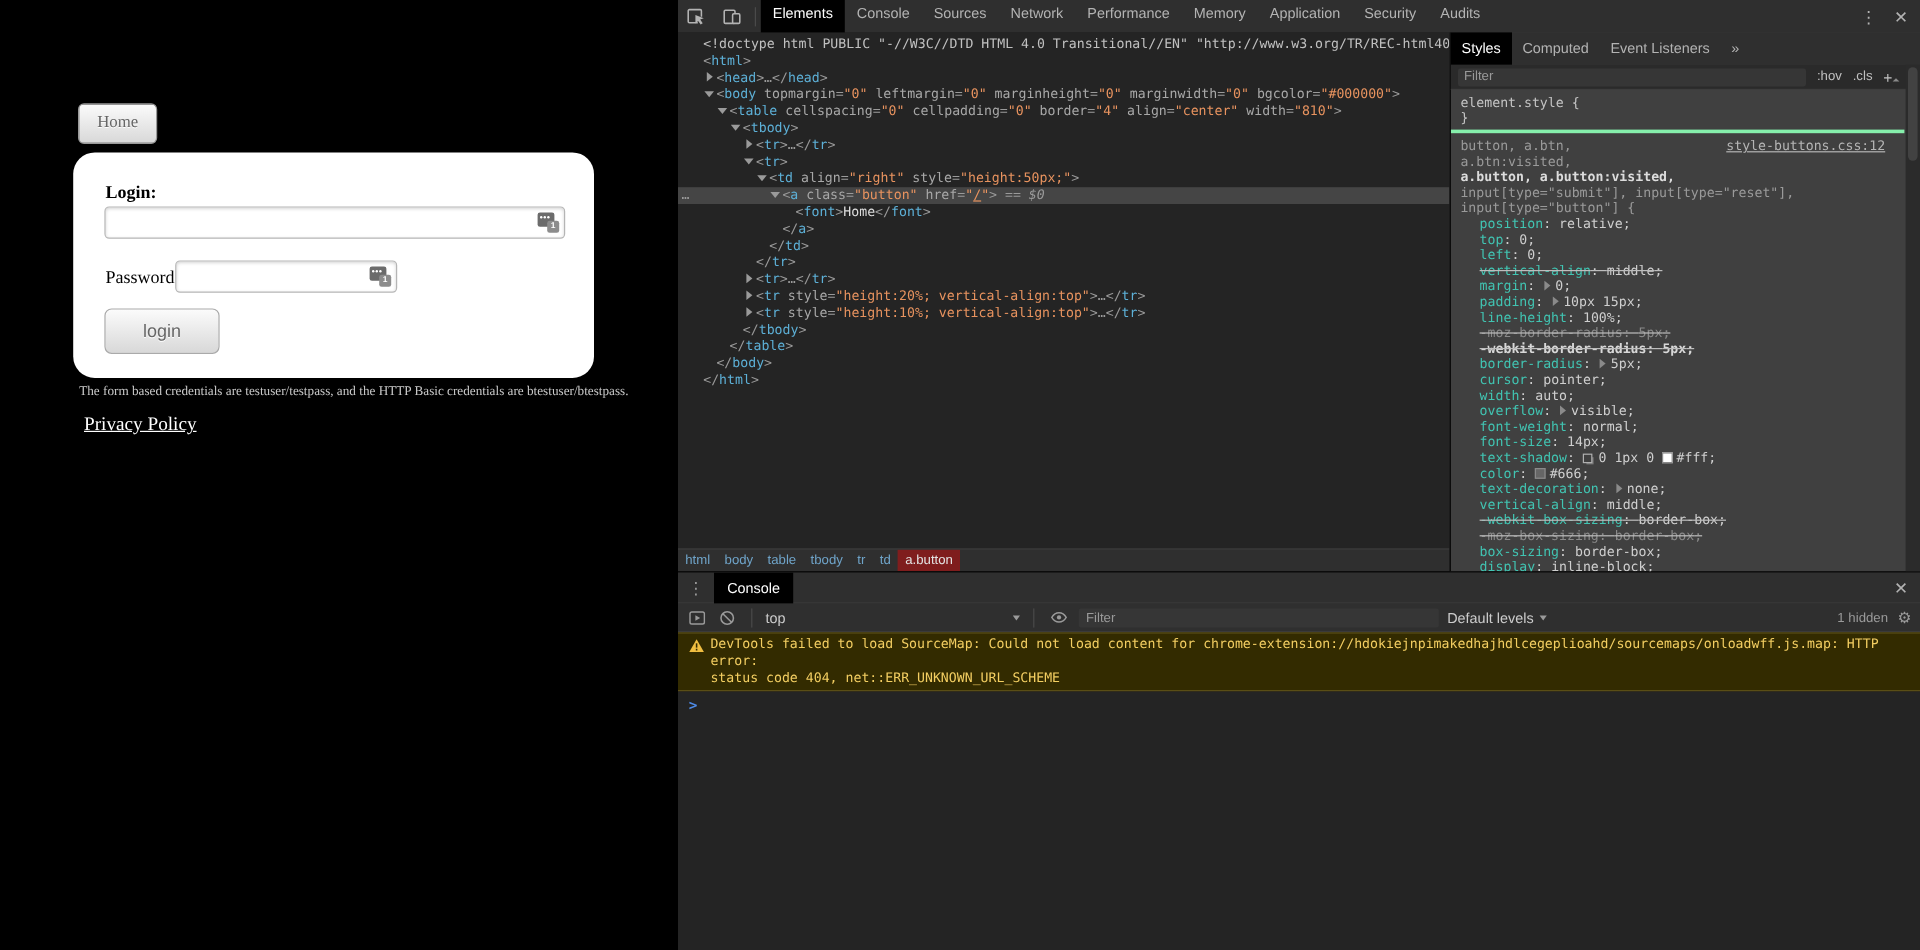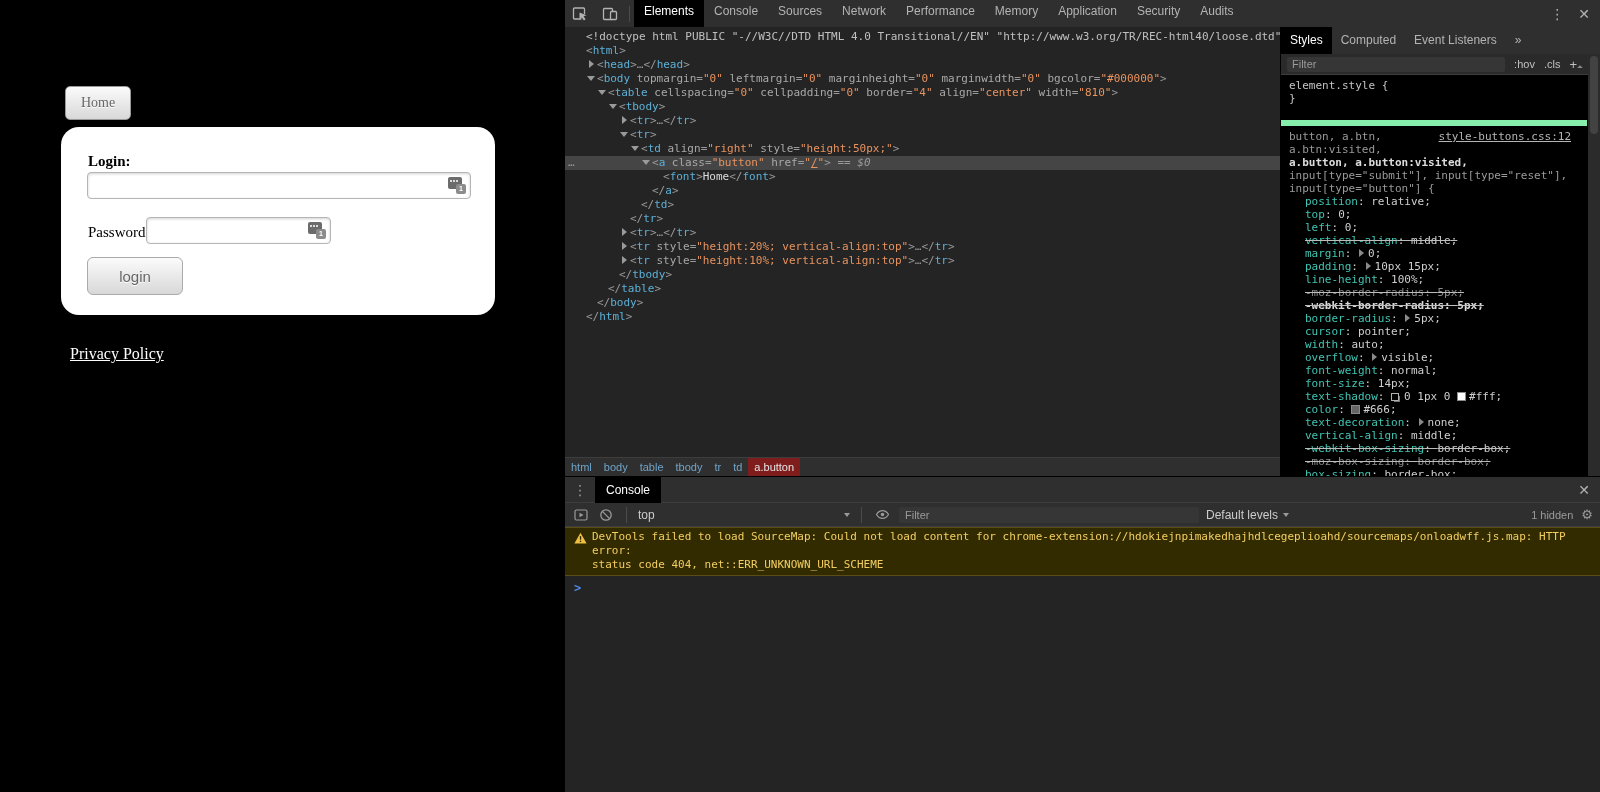--- a/index.html
+++ b/index.html
@@ -50,31 +50,31 @@
   .arr.open::before { content:''; position:absolute; top:3px; left:0; border-left:4px solid transparent; border-right:4px solid transparent; border-top:5px solid #9a9a9a; }
   .arr.closed::before { content:''; position:absolute; top:1px; left:2px; border-top:4px solid transparent; border-bottom:4px solid transparent; border-left:5px solid #9a9a9a; }
   .tk-d { color:#c0c0c0; } .tk-p { color:#9a9a9a; } .tk-t { color:#5db0d7; } .tk-a { color:#a8a8a8; }
   .tk-v { color:#e8935f; } .tk-x { color:#dcdcdc; } .tk-u { color:#e8935f; text-decoration:underline; }
   .tk-n { color:#9a9a9a; font-style:italic; }
 
   .breadcrumb { position:absolute; left:0; right:0; bottom:0; height:19px; background:#2f2f2f; border-top:1px solid #3d3d3d; display:flex; align-items:center; font-size:11px; overflow:hidden; }
   .crumb { padding:0 6px; color:#6fa4c9; height:100%; display:flex; align-items:center; cursor:pointer; white-space:nowrap; }
   .crumb.selected { background:#7f1d1d; color:#e3e3e3; }
 
-  .styles-panel { width:320px; flex:none; border-left:1px solid #000; background:#000000; position:relative; display:flex; flex-direction:column; }
+  .styles-panel { width:392px; flex:none; border-left:1px solid #000; background:#404040; position:relative; display:flex; flex-direction:column; }
   .styles-tabs { height:27px; flex:none; background:#2f2f2f; display:flex; align-items:center; font-size:12px; }
   .styles-tab { padding:0 9px; height:27px; line-height:27px; color:#b3b3b3; cursor:pointer; white-space:nowrap; }
   .styles-tab.selected { background:#000; color:#fff; }
   .styles-filter-row { height:21px; flex:none; background:#2a2a2a; border-bottom:1px solid #3d3d3d; display:flex; align-items:center; padding:0 18px 0 6px; }
   .filter-field { flex:1; height:15px; background:#363636; border-radius:2px; color:#9a9a9a; font-size:11px; padding:1px 5px; line-height:13px; }
   .toggle { color:#c0c0c0; font-size:11px; margin-left:9px; cursor:pointer; white-space:nowrap; }
   .plus-toggle { position:relative; padding-right:5px; font-size:13px; }
   .plus-toggle::after { content:''; position:absolute; right:0; bottom:2px; border-left:4px solid transparent; border-top:4px solid #8a8a8a; transform:rotate(-45deg); }
   .styles-body { flex:1; font-family:"DejaVu Sans Mono",monospace; font-size:11px; line-height:13px; overflow:hidden; padding-right:13px; }
-  .sec-elem { padding:4px 8px 15px; border-bottom:6px solid #86efac; color:#c4c4c4; }
+  .sec-elem { padding:4px 8px 3px; border-bottom:3px solid #86efac; color:#c4c4c4; }
   .sec-rule { padding:4px 8px 4px; position:relative; }
   .src-link { position:absolute; right:16px; top:4px; color:#b5b5b5; text-decoration:underline; cursor:pointer; }
   .sel { color:#9a9a9a; }
   .sel.matched { color:#dcdcdc; font-weight:bold; }
   .prop { padding-left:16px; cursor:default; }
   .pname { color:#41c4b2; }
   .pcolon, .pval { color:#cfcfcf; }
   .strike { text-decoration:line-through; text-decoration-color:#bdbdbd; }
   .tone-gray .pname, .tone-gray .pcolon, .tone-gray .pval { color:#8a8a8a; }
   .tone-bright .pname, .tone-bright .pcolon, .tone-bright .pval { color:#d8d8d8; font-weight:bold; }
@@ -128,20 +128,21 @@
             <i></i>
             <i></i>
             <i></i>
           </span>
         <span class="lp-badge">1</span>
       </span>
     </div>
     <button class="login-btn">login</button>
   </div>
 
+  <div class="cred-note">The form based credentials are testuser/testpass, and the HTTP Basic credentials are btestuser/btestpass.</div>
   <a class="privacy">Privacy Policy</a>
 </div>
 
 <div class="devtools">
 
   <div class="dt-tabbar">
     <span class="icon-btn">
       <svg width="16" height="16" viewBox="0 0 16 16">
           <path fill="none" stroke="#b3b3b3" stroke-width="1.3" d="M9.5 13h-7a1 1 0 0 1-1-1V3a1 1 0 0 1 1-1h9a1 1 0 0 1 1 1v5"></path>
           <path fill="#b3b3b3" d="M7.5 6.5l7 2.7-3 1.1 2.1 3-1.7 1.2-2.1-3.1-2.3 2.1z"></path>

